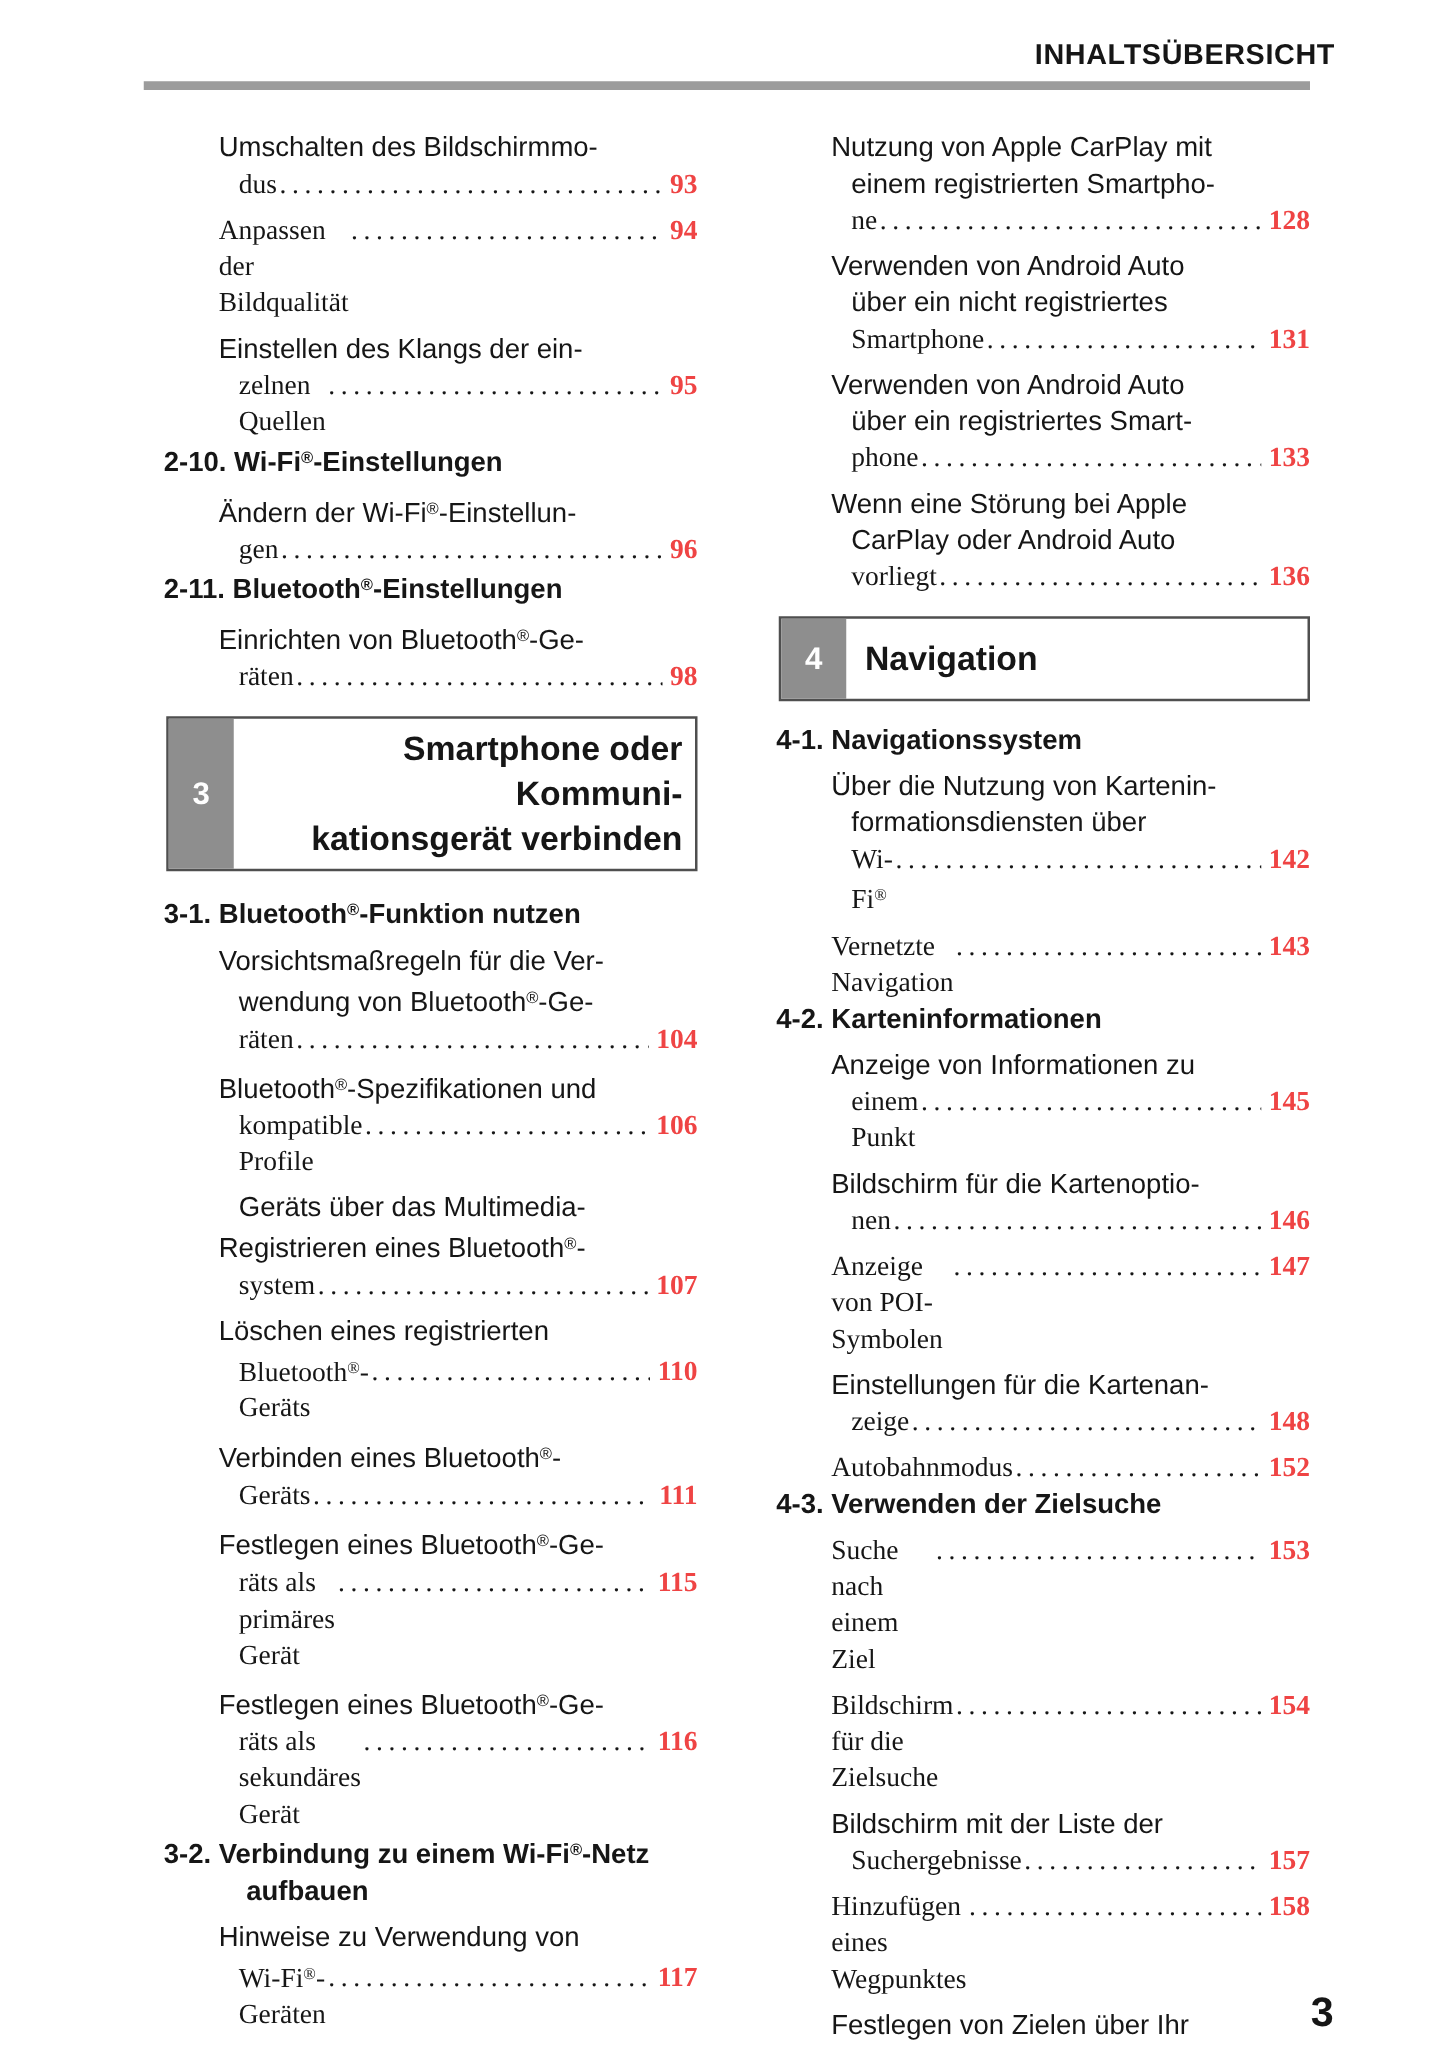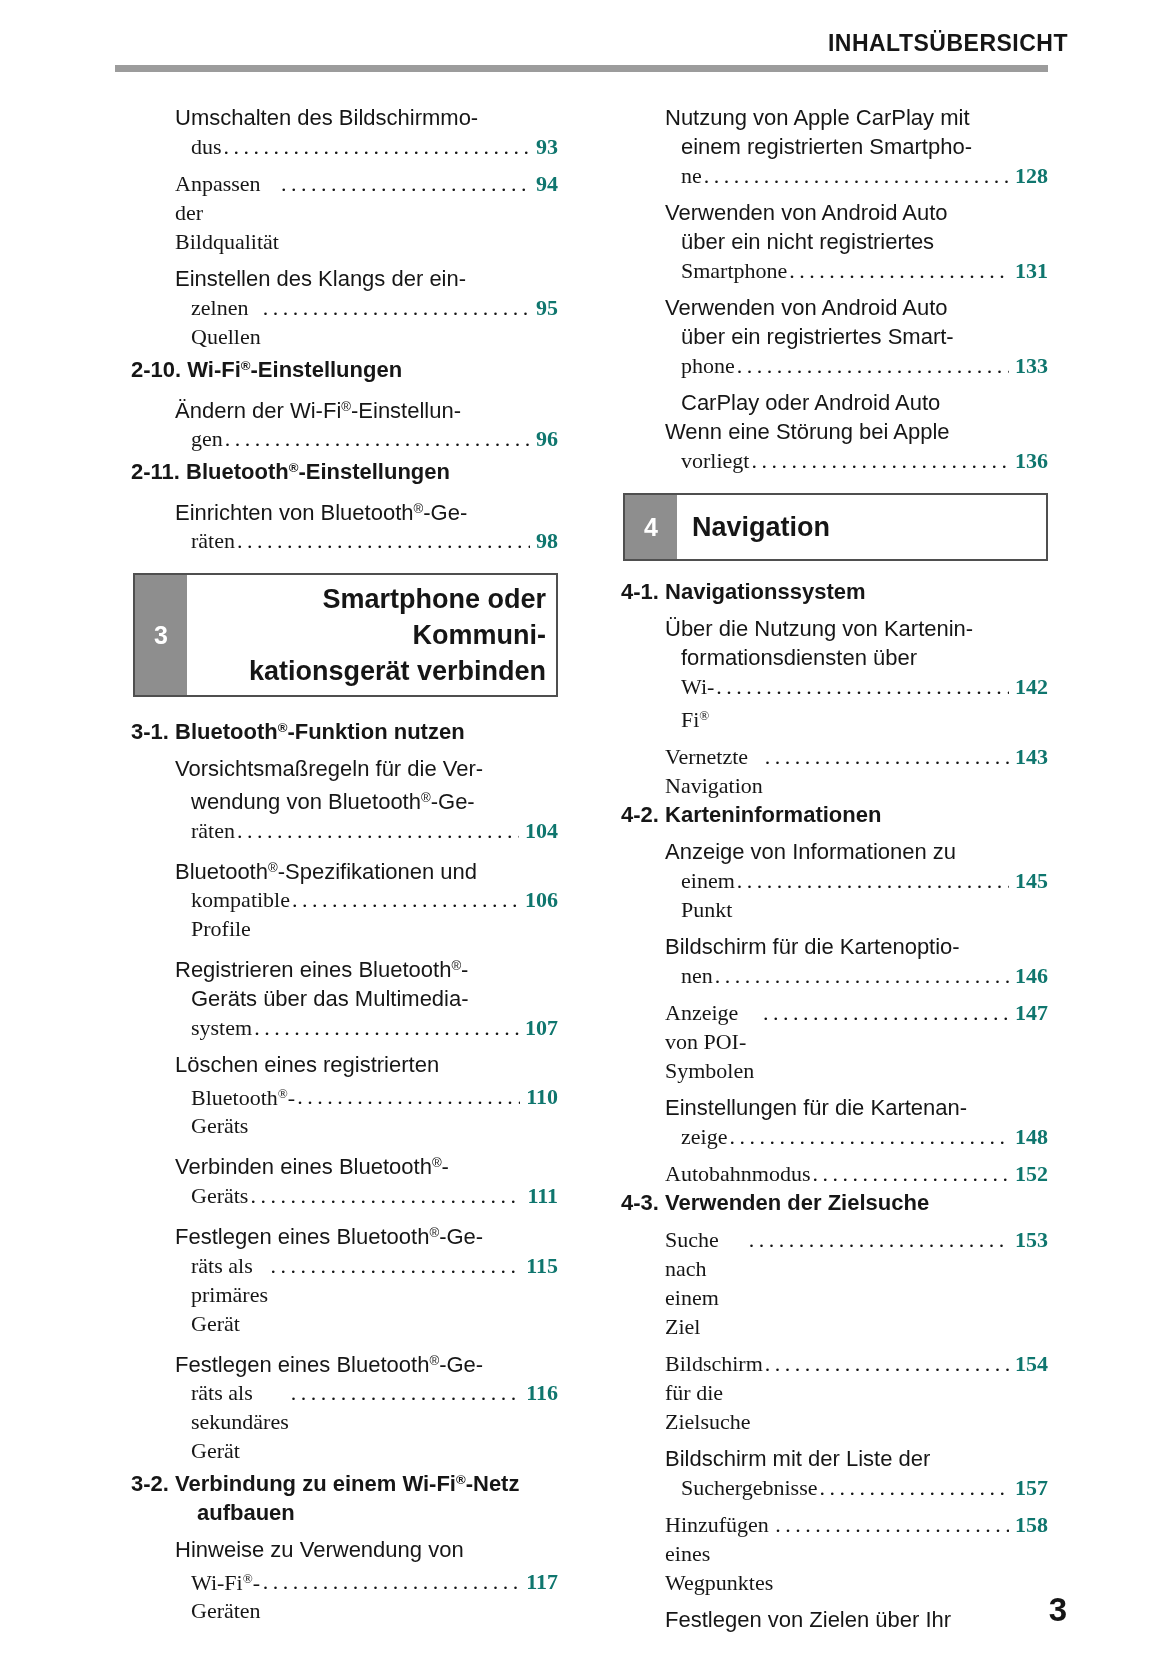--- a/index.html
+++ b/index.html
@@ -14,21 +14,21 @@
   .cols{position:absolute;top:95px;left:127px;width:921px;display:flex;gap:59px;}
   .col{width:431px;font-size:22px;line-height:29px;}
   .entry{margin-top:8px;}
   .l1{padding-left:48px;}
   .l2{padding-left:64px;}
   .last{display:flex;align-items:baseline;font-family:Liberation Serif, serif;}
   .last.l1{padding-left:48px;}
   .last.l2{padding-left:64px;}
   .leader{flex:1 1 auto;overflow:hidden;white-space:nowrap;margin:0 2px;min-width:6px;}
   .leader::before{content:"................................................................";letter-spacing:4.5px;color:#161616;}
-  .pg{font-weight:700;color:#0f766e;margin-left:4px;flex:0 0 auto;}
+  .pg{font-weight:700;color:#ef4444;margin-left:4px;flex:0 0 auto;}
   .section{font-weight:700;margin-bottom:2px;}
   .s1{padding-left:4px;}
   .s2{padding-left:70px;}
   .chapter{display:flex;border:2px solid #4f4f4f;margin:18px 0 16px 6px;min-height:64px;background:#fff;}
   .tab{flex:0 0 52px;background:#8e8e8e;color:#ffffff;font-size:25px;font-weight:700;
        display:flex;align-items:center;justify-content:center;}
   .ctitle{flex:1;display:flex;flex-direction:column;justify-content:center;
           font-weight:700;font-size:27px;line-height:36px;padding:6px 10px;}
   .chapter.center .ctitle{text-align:right;}
   .chapter.left .ctitle{text-align:left;padding-left:15px;}
@@ -111,22 +111,22 @@
         </div>
         <div class="entry">
           <div class="t l1">Bluetooth<sup class="reg">®</sup>-Spezifikationen und</div>
           <div class="last l2">
             <span class="t">kompatible Profile</span>
             <span class="leader"></span>
             <span class="pg">106</span>
           </div>
         </div>
         <div class="entry">
+          <div class="t l2">Geräts über das Multimedia-</div>
           <div class="t l1">Registrieren eines Bluetooth<sup class="reg">®</sup>-</div>
-          <div class="t l2">Geräts über das Multimedia-</div>
           <div class="last l2">
             <span class="t">system</span>
             <span class="leader"></span>
             <span class="pg">107</span>
           </div>
         </div>
         <div class="entry">
           <div class="t l1">Löschen eines registrierten</div>
           <div class="last l2">
             <span class="t">Bluetooth<sup class="reg">®</sup>-Geräts</span>
@@ -193,22 +193,22 @@
         <div class="entry">
           <div class="t l1">Verwenden von Android Auto</div>
           <div class="t l2">über ein registriertes Smart-</div>
           <div class="last l2">
             <span class="t">phone</span>
             <span class="leader"></span>
             <span class="pg">133</span>
           </div>
         </div>
         <div class="entry">
+          <div class="t l1">Wenn eine Störung bei Apple</div>
           <div class="t l2">CarPlay oder Android Auto</div>
-          <div class="t l1">Wenn eine Störung bei Apple</div>
           <div class="last l2">
             <span class="t">vorliegt</span>
             <span class="leader"></span>
             <span class="pg">136</span>
           </div>
         </div>
         <div class="chapter left">
           <div class="tab">
             <span>4</span>
           </div>

